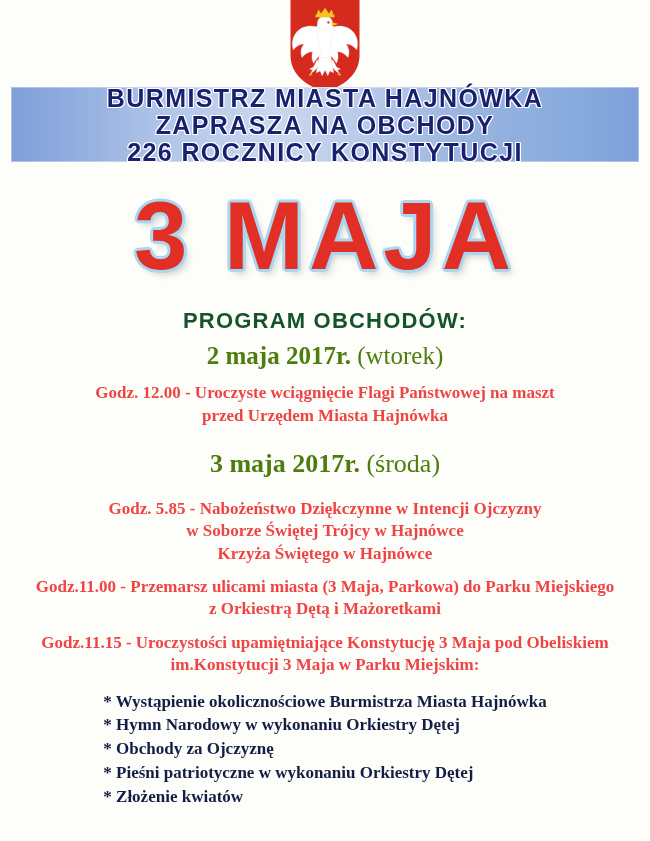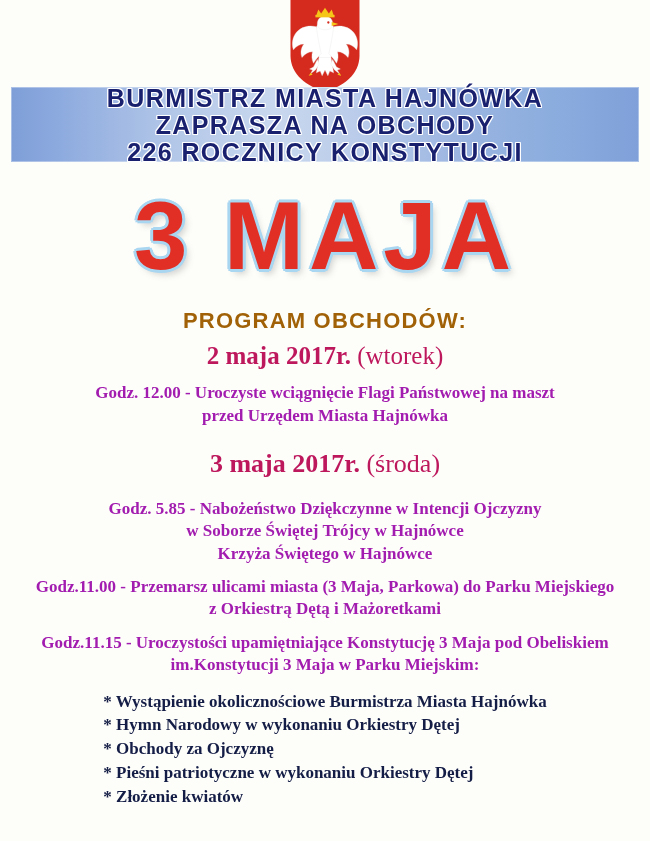--- a/index.html
+++ b/index.html
@@ -112,48 +112,48 @@
     top: 308px;
     width: 650px;
     text-align: center;
   }
 
   .program-heading {
     font-family: "Liberation Sans", sans-serif;
     font-weight: bold;
     font-size: 22px;
     letter-spacing: 1.2px;
-    color: #a16207;
+    color: #14532d;
     margin: 0 0 6px 0;
     white-space: nowrap;
   }
 
   .date-red {
-    color: #be185d;
+    color: #4d7c0f;
     font-weight: bold;
     font-size: 25px;
     line-height: 1.25;
     margin: 6px 0 2px 0;
     white-space: nowrap;
   }
   .date-red .weekday {
     font-weight: normal;
   }
 
   .subtitle-navy {
     color: #1f2a72;
     font-weight: bold;
     font-size: 25px;
     line-height: 1.25;
     margin: 0 0 8px 0;
     white-space: nowrap;
   }
 
   .entry {
-    color: #a21caf;
+    color: #ef4444;
     font-weight: bold;
     font-size: 17px;
     line-height: 1.32;
     margin: 0;
     white-space: nowrap;
   }
   .entry.spacer-top { margin-top: 11px; }
 
   .gap-lg { height: 21px; }
   .gap-md { height: 13px; }

